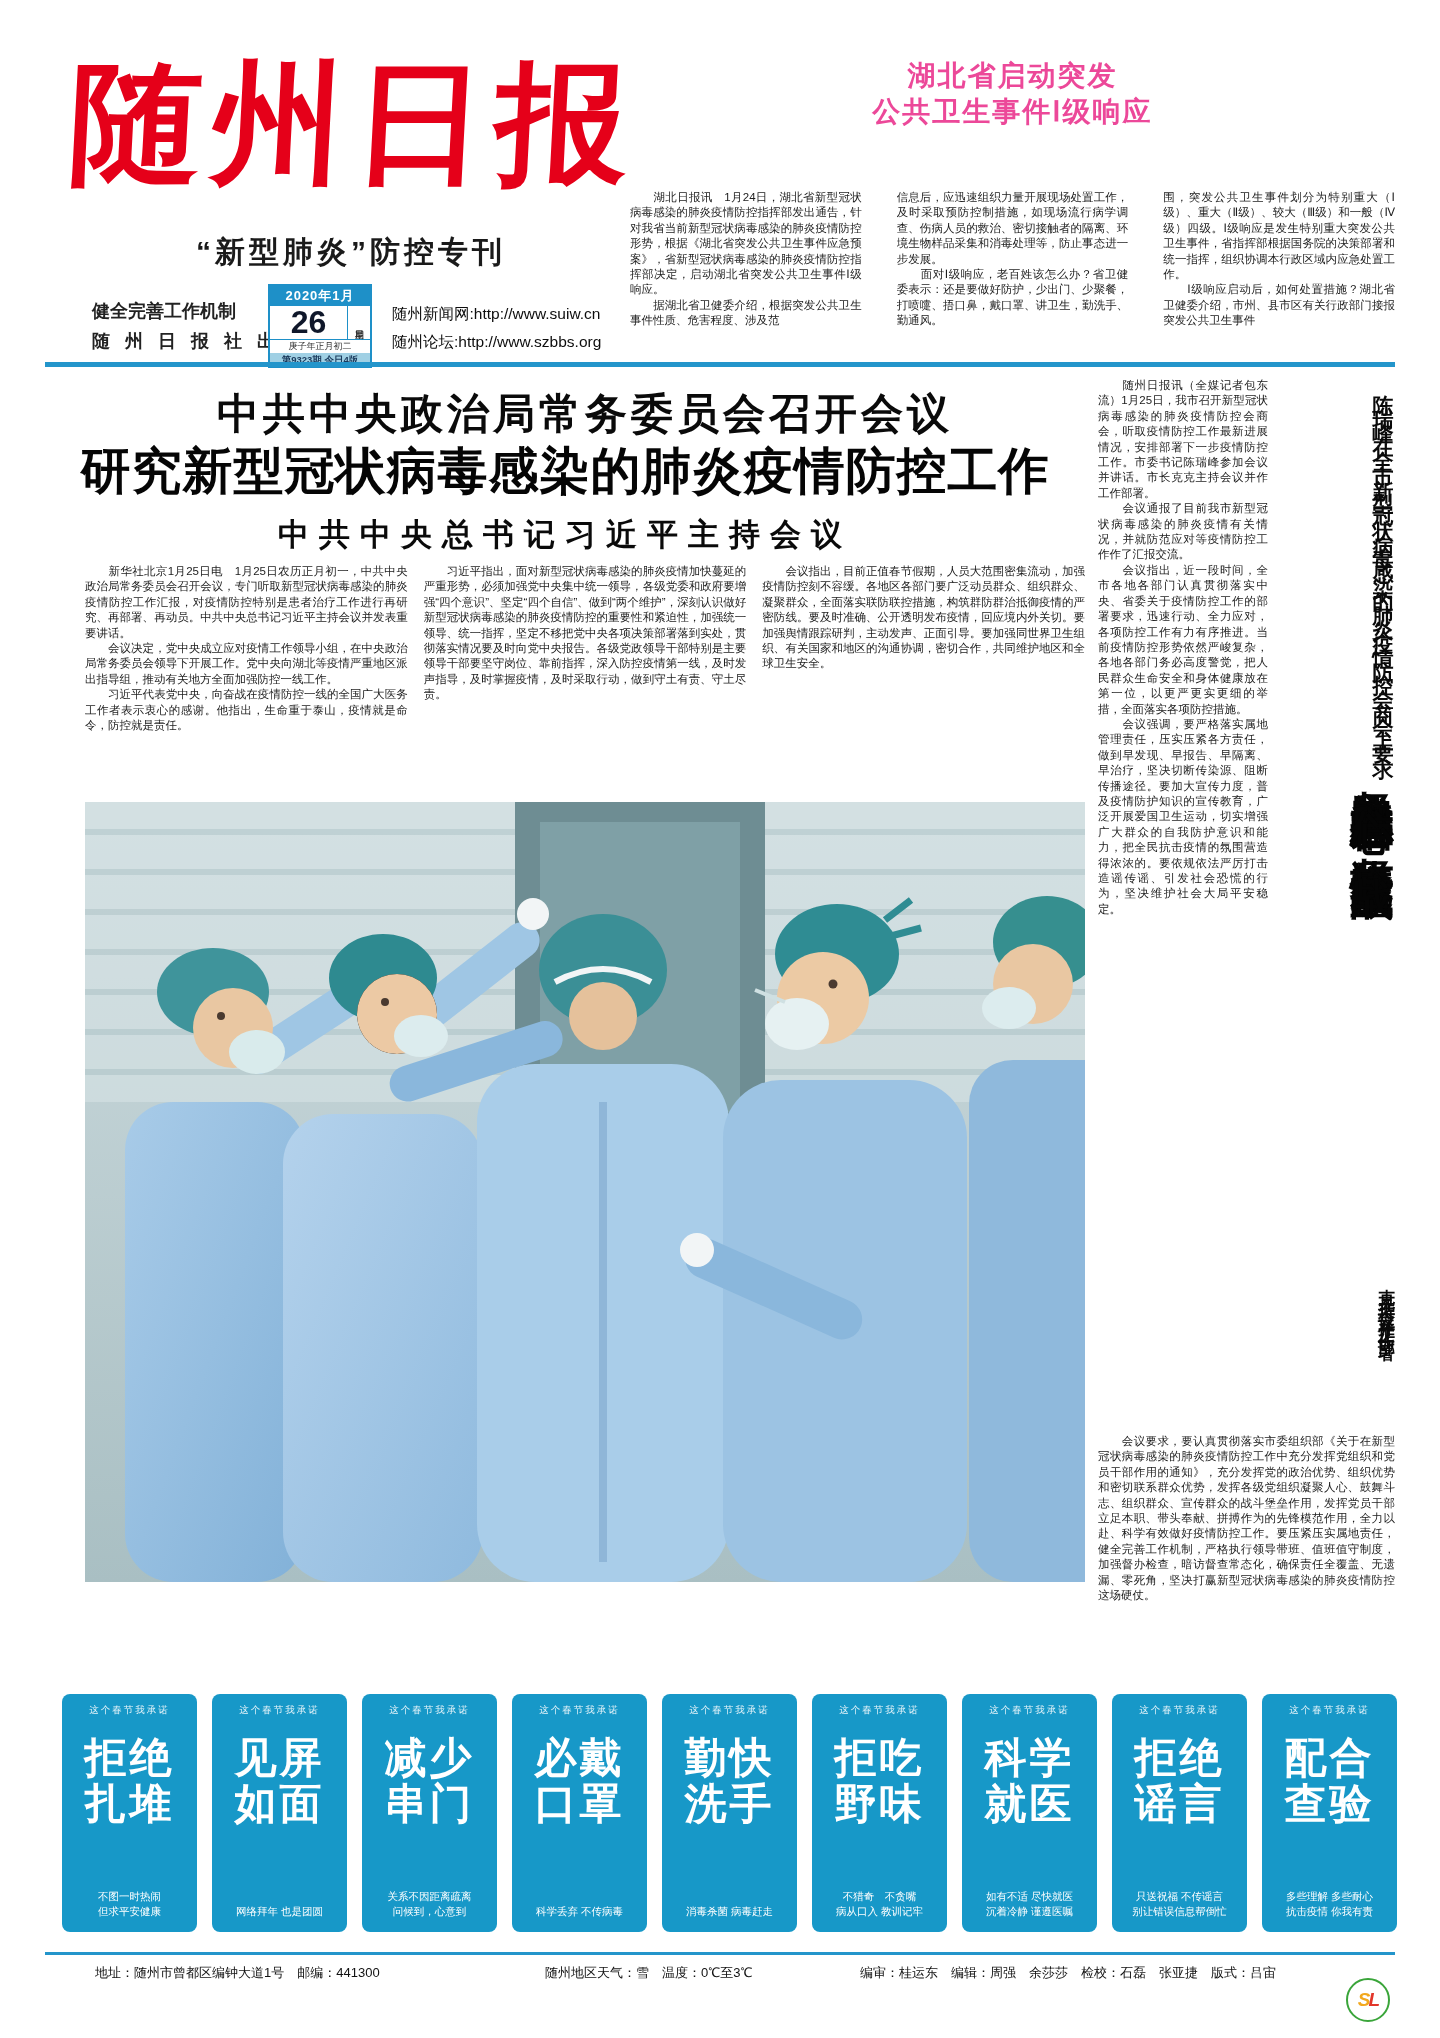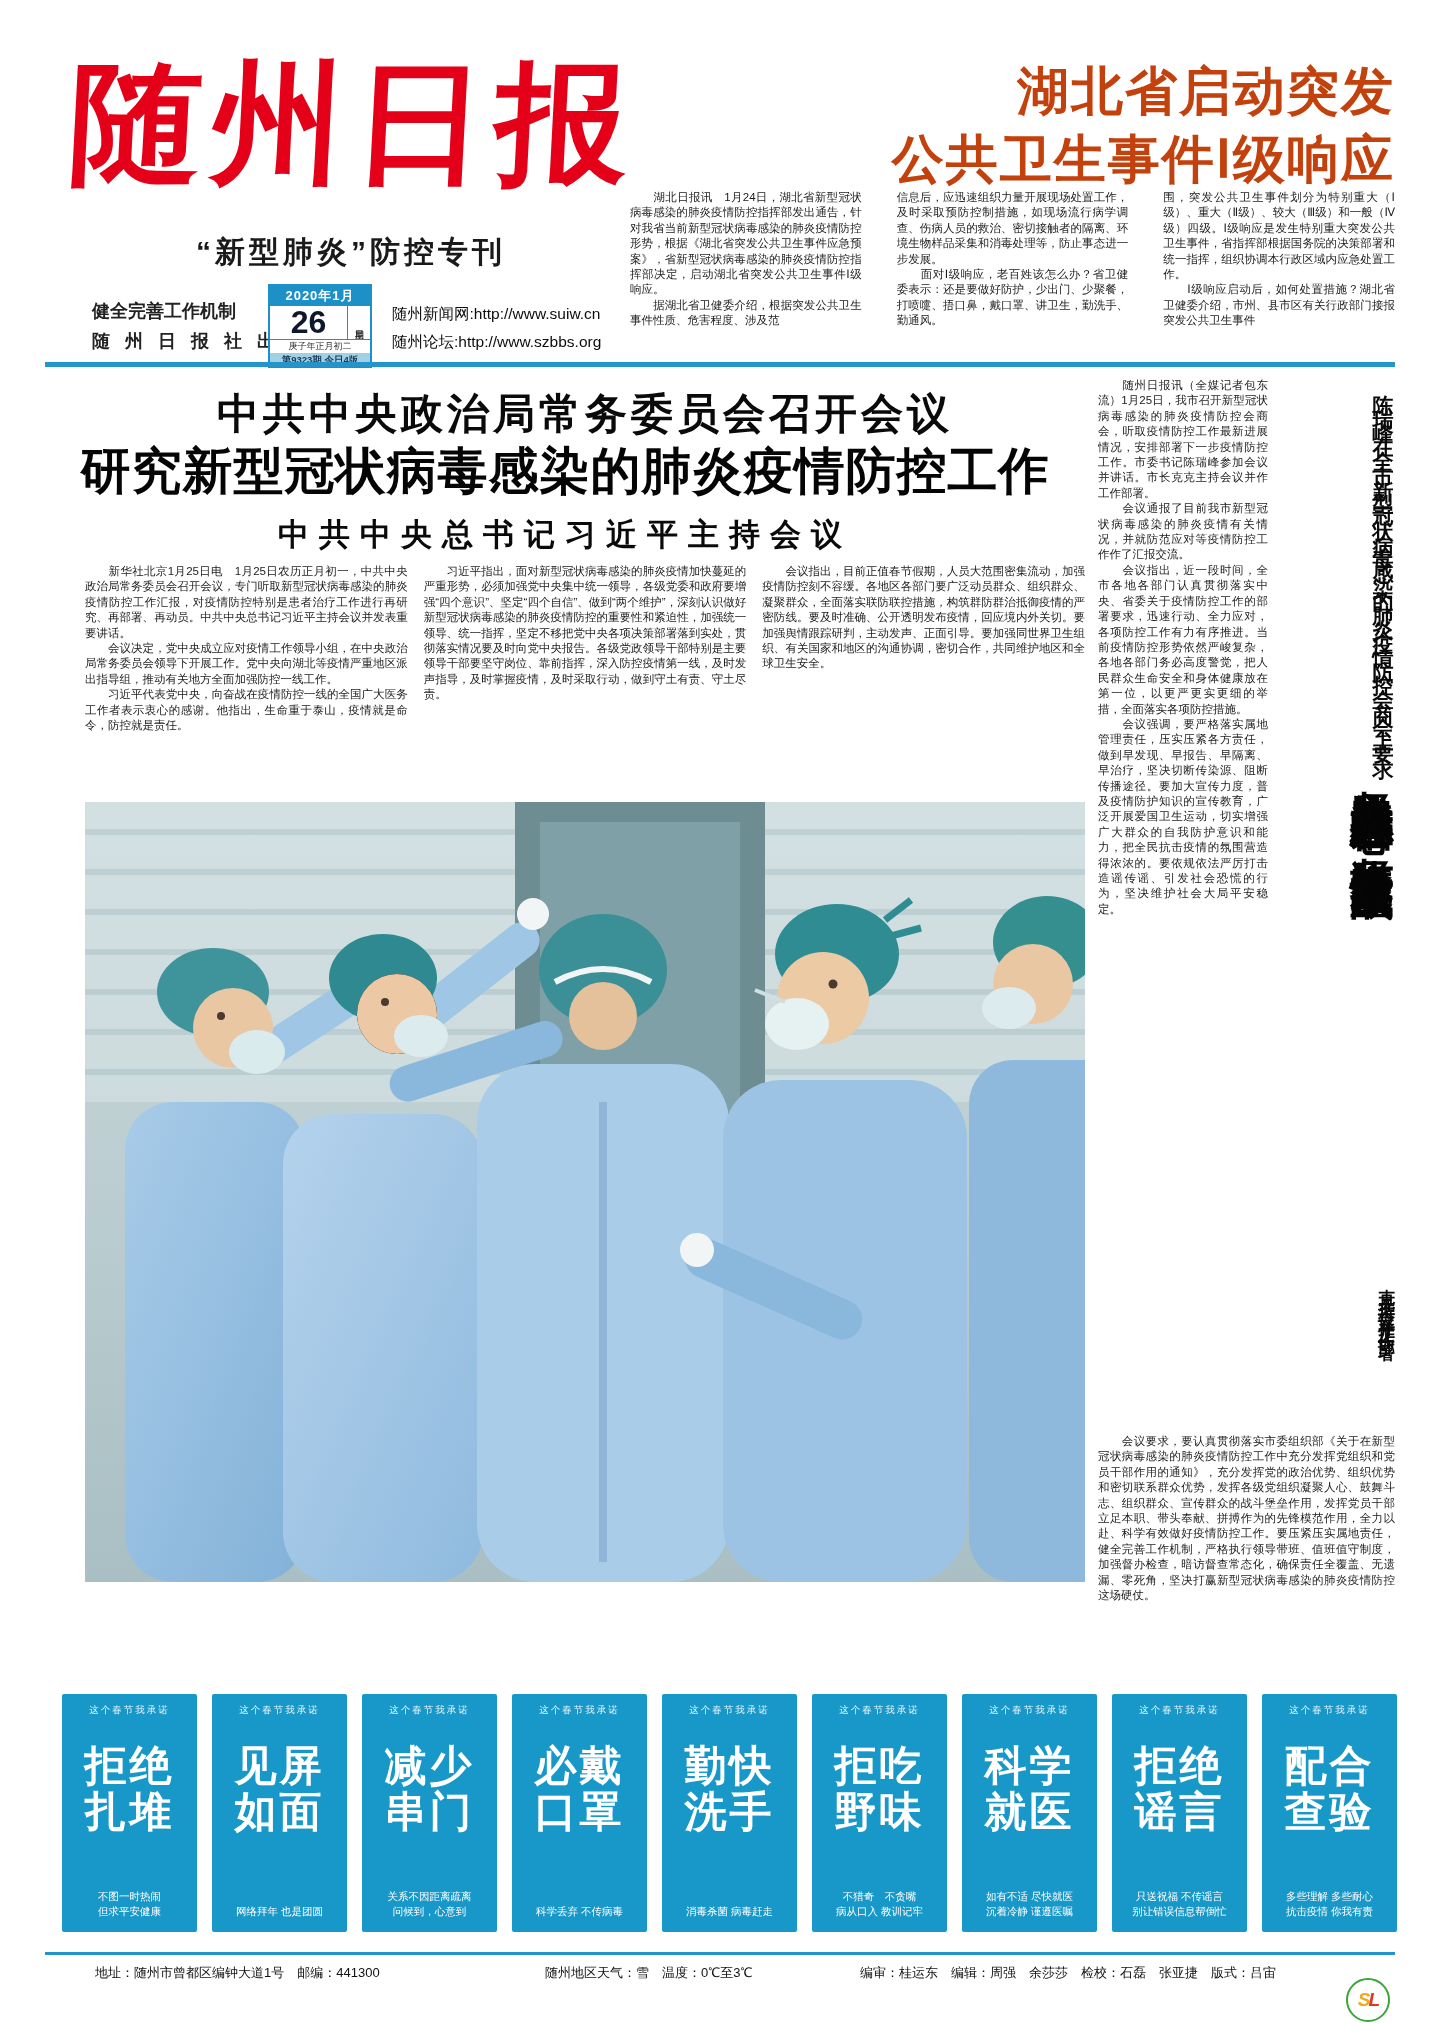--- a/index.html
+++ b/index.html
@@ -20,22 +20,22 @@
   .datebox .dday{flex:1;font-size:32px;font-weight:700;font-family:Liberation Sans, sans-serif;
                  display:flex;align-items:center;justify-content:center;color:#0f172a;}
   .datebox .dweek{width:22px;border-left:1px solid #1e90c8;writing-mode:vertical-rl;text-orientation:upright;
                   font-size:9px;display:flex;align-items:center;justify-content:center;color:#222;}
   .datebox .dlunar{height:13px;font-size:9px;display:flex;align-items:center;justify-content:center;color:#333;}
   .datebox .dissue{height:14px;background:#a0d0e4;font-size:9.5px;font-weight:700;color:#1a3a5c;
                    display:flex;align-items:center;justify-content:center;}
   .urls{left:392px;top:300px;font-size:15.5px;line-height:1.8;color:#0d0d0d;}
 
   
-  .hb-head{left:630px;top:58px;width:765px;text-align:right;font-size:52px;line-height:1.3;
-           font-weight:900;color:#c2410c;letter-spacing:2px;}
+  .hb-head{left:630px;top:58px;width:765px;text-align:center;font-size:28px;line-height:1.3;
+           font-weight:900;color:#ec4899;letter-spacing:2px;}
   .hb-cols{left:630px;top:190px;width:765px;height:168px;display:flex;gap:35px;overflow:hidden;}
   .newscol{flex:1;font-size:11.5px;line-height:15.4px;text-align:justify;white-space:pre-line;
            overflow:hidden;color:#1c1c1c;}
 
   .rule{background:#2395cb;}
 
   
   .kicker{left:85px;top:386px;width:1000px;text-align:center;font-size:42px;font-weight:800;
           letter-spacing:4px;color:#0a0a0a;}
   .mainhead{left:45px;top:438px;width:1040px;text-align:center;font-size:50px;font-weight:900;
@@ -55,22 +55,22 @@
   .vsub{font-size:17px;letter-spacing:5px;font-weight:600;color:#0a0a0a;padding-top:430px;line-height:1.1;}
   .city-wide{margin-top:8px;height:222px;font-size:11.5px;line-height:15.4px;text-align:justify;
              white-space:pre-line;overflow:hidden;color:#1c1c1c;}
 
   
   .photo{left:85px;top:802px;width:1000px;height:780px;overflow:hidden;background:#b7c9cc;}
   .photo svg{display:block;}
 
   
   .cards{left:62px;top:1694px;width:1335px;display:flex;gap:15px;}
-  .card{width:135px;height:238px;background:#1798c8;border-radius:2px;display:flex;flex-direction:column;
-        align-items:center;box-sizing:border-box;padding:10px 8px 12px 8px;color:#fff;gap:8px;}
+  .card{width:135px;height:238px;background:#1798c8;border-radius:8px;display:flex;flex-direction:column;
+        align-items:center;box-sizing:border-box;padding:10px 8px 12px 8px;color:#fff;}
   .card .tag{font-size:9.5px;letter-spacing:2px;opacity:.9;white-space:nowrap;}
   .card .big{margin-top:18px;font-size:42px;font-weight:900;line-height:1.1;letter-spacing:3px;text-align:right;}
   .card .subs{margin-top:auto;font-size:10.5px;line-height:1.5;text-align:center;white-space:nowrap;}
 
   
   .foot{top:1964px;font-size:13px;color:#111;}
   .logo{left:1346px;top:1978px;width:44px;height:44px;border:2.5px solid #3aa53a;border-radius:50%;
         box-sizing:border-box;display:flex;align-items:center;justify-content:center;background:#fff;
         font-style:italic;font-weight:900;font-size:19px;letter-spacing:-2px;}
   .logo .s{color:#f2a81e;} .logo .l{color:#e2362a;}

